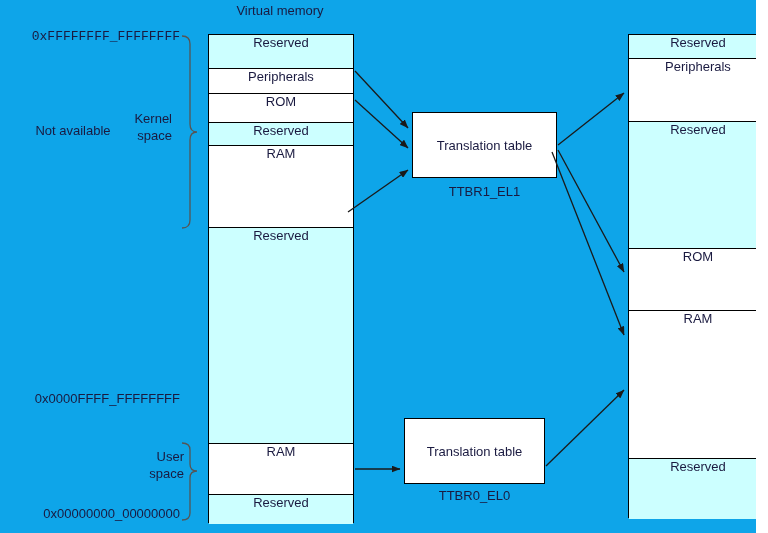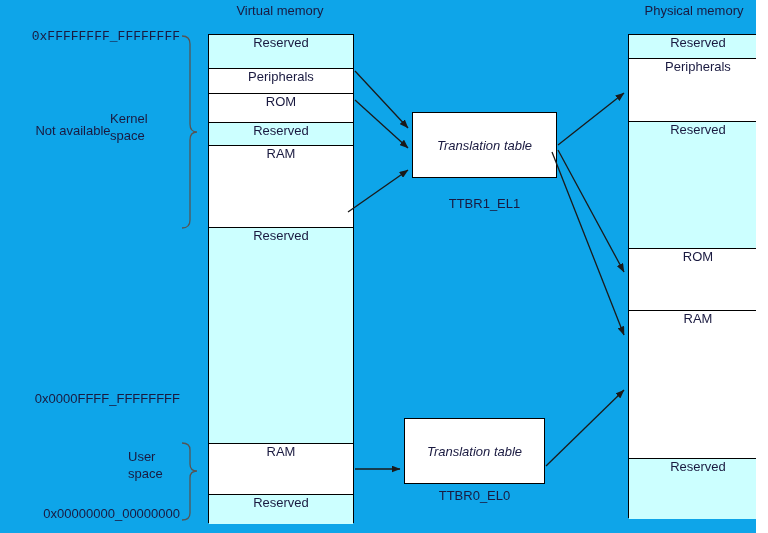--- a/index.html
+++ b/index.html
@@ -59,35 +59,34 @@
     color: #1a1a40;
     line-height: 17px;
     text-align: center;
     white-space: nowrap;
   }
   .brace-label {
     position: absolute;
     font-size: 13px;
     color: #1a1a40;
     line-height: 17px;
-    text-align: left;
+    text-align: right;
     white-space: nowrap;
   }
   .tt-box {
     position: absolute;
     box-sizing: border-box;
     border: 1.5px solid #000000;
     background: #ffffff;
     display: flex;
     align-items: center;
     justify-content: center;
     font-size: 13px;
     color: #1a1a40;
     white-space: nowrap;
-    font-style: italic;
   }
   .tt-caption {
     position: absolute;
     font-size: 13px;
     color: #1a1a40;
     text-align: center;
     white-space: nowrap;
   }
   svg.overlay {
     position: absolute;
@@ -97,21 +96,20 @@
     height: 533px;
     pointer-events: none;
   }
 </style>
 </head>
 <body>
 
 <div id="canvas">
 
   <div class="col-title" style="left:200px; top:3px; width:160px;">Virtual memory</div>
-  <div class="col-title" style="left:620px; top:3px; width:148px;">Physical memory</div>
 
   <div class="mem-col" style="left:208px; top:34px; width:146px; height:489px;">
     <div class="mem-block fill-reserved" style="left:0; top:0; width:100%; height:34px;">
       <span>Reserved</span>
     </div>
     <div class="mem-block fill-plain" style="left:0; top:34px; width:100%; height:25px;">
       <span>Peripherals</span>
     </div>
     <div class="mem-block fill-plain" style="left:0; top:59px; width:100%; height:29px;">
       <span>ROM</span>
@@ -168,21 +166,21 @@
   </div>
 
   <div class="brace-label" style="left:128px; top:448px; width:56px;">
     <div>User</div>
     <div>space</div>
   </div>
 
   <div class="tt-box" style="left:412px; top:112px; width:145px; height:66px;">
     <span>Translation table</span>
   </div>
-  <div class="tt-caption" style="left:412px; top:196px; width:145px;">TTBR1_EL1</div>
+  <div class="tt-caption" style="left:412px; top:184px; width:145px;">TTBR1_EL1</div>
 
   <div class="tt-box" style="left:404px; top:418px; width:141px; height:66px;">
     <span>Translation table</span>
   </div>
   <div class="tt-caption" style="left:404px; top:488px; width:141px;">TTBR0_EL0</div>
 
   <svg class="overlay" viewBox="0 0 768 533">
     <defs>
       <marker id="arrowhead" markerWidth="9" markerHeight="7" refX="8.5" refY="3.5" orient="auto" markerUnits="userSpaceOnUse">
         <polygon points="0 0, 9 3.5, 0 7" fill="#1a1a1a"></polygon>

